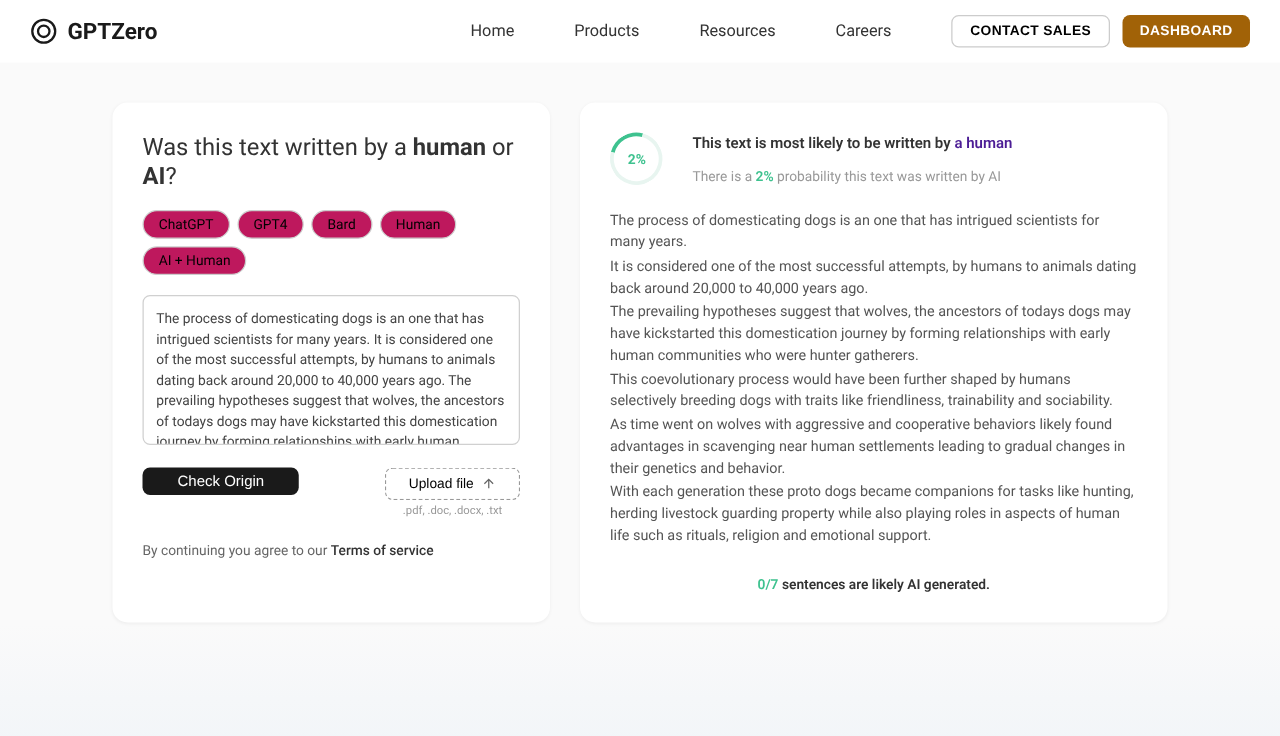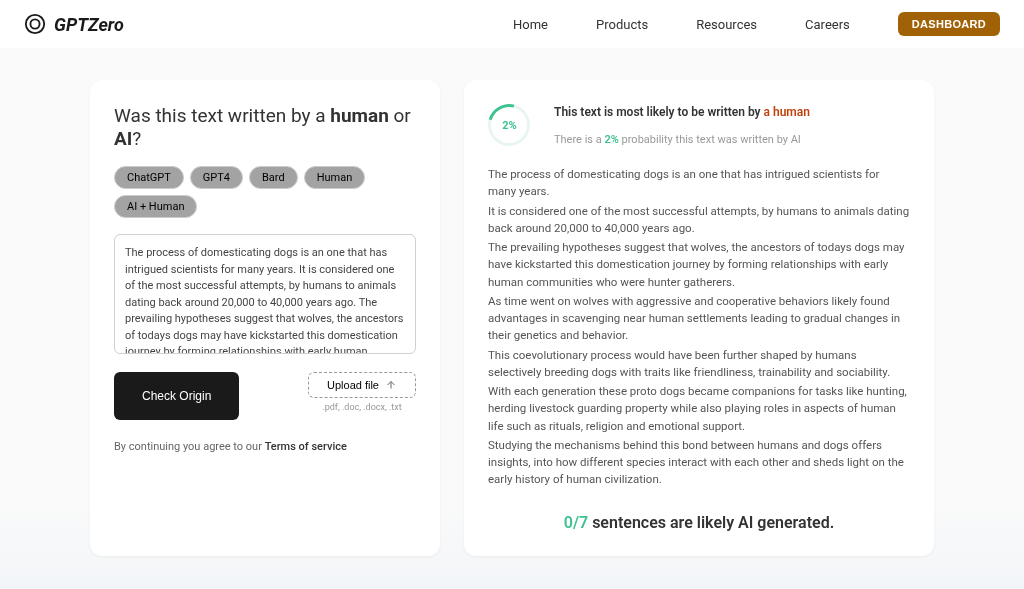--- a/index.html
+++ b/index.html
@@ -21,21 +21,20 @@
       padding: 12px 24px;
       background: #fff;
     }
     .logo {
       display: flex;
       align-items: center;
       gap: 8px;
       font-weight: 700;
       font-size: 18px;
       color: #1a1a1a;
-      font-style: italic;
     }
     .logo-icon {
       width: 22px;
       height: 22px;
     }
     .nav {
       display: flex;
       align-items: center;
       gap: 48px;
     }
@@ -105,21 +104,21 @@
       gap: 6px;
       flex-wrap: wrap;
       margin-bottom: 16px;
     }
     .chip {
       border: 1px solid #ccc;
       border-radius: 16px;
       padding: 4px 12px;
       font-size: 11px;
       cursor: pointer;
-      background: #a3a3a3;
+      background: #be185d;
     }
     .textarea {
       width: 100%;
       height: 120px;
       border: 1px solid #d0d0d0;
       border-radius: 6px;
       padding: 10px;
       font-size: 11px;
       line-height: 1.5;
       color: #444;
@@ -137,21 +136,21 @@
     .actions {
       display: flex;
       justify-content: space-between;
       align-items: flex-start;
       margin-top: 14px;
     }
     .btn-check {
       background: #1a1a1a;
       color: #fff;
       border: none;
-      padding: 17px 28px;
+      padding: 4px 28px;
       border-radius: 6px;
       font-size: 12px;
       cursor: pointer;
     }
     .upload-area {
       text-align: center;
     }
     .btn-upload {
       border: 1px dashed #999;
       background: #fff;
@@ -202,42 +201,42 @@
     }
     .result-text {
       flex: 1;
     }
     .result-title {
       font-size: 12px;
       font-weight: 600;
       color: #333;
     }
     .result-title .highlight {
-      color: #c2410c;
+      color: #4c1d95;
     }
     .result-sub {
       font-size: 11px;
       color: #999;
       margin-top: 14px;
     }
     .result-sub .pct {
       color: #3ec28f;
       font-weight: 600;
     }
     .content-text {
       font-size: 11.5px;
       line-height: 1.5;
       color: #555;
     }
     .content-text p {
       margin-bottom: 2px;
     }
     .sentence-count {
       text-align: center;
-      font-size: 16px;
+      font-size: 11px;
       font-weight: 600;
       color: #333;
       margin-top: 24px;
     }
     .sentence-count .ratio {
       color: #3ec28f;
     }
     .bg-arcs {
       position: absolute;
       bottom: 0;
@@ -258,20 +257,21 @@
       <circle cx="12" cy="12" r="5"></circle>
     </svg>
     <span>GPTZero</span>
   </div>
   <div class="nav">
     <span class="nav-link">Home</span>
     <span class="nav-link">Products</span>
     <span class="nav-link">Resources</span>
     <span class="nav-link">Careers</span>
     <div class="nav-buttons">
+      <button class="btn-outline">CONTACT SALES</button>
       <button class="btn-dark">DASHBOARD</button>
     </div>
   </div>
 </div>
 
 <div class="main">
   <div class="panel panel-left">
     <div class="question">
       <span>Was this text written by a </span><strong>human</strong><span> or </span><strong>AI</strong><span>?</span>
     </div>
@@ -311,24 +311,23 @@
         </div>
         <div class="result-sub">
           <span>There is a </span><span class="pct">2%</span><span> probability this text was written by AI</span>
         </div>
       </div>
     </div>
     <div class="content-text">
       <p>The process of domesticating dogs is an one that has intrigued scientists for many years.</p>
       <p>It is considered one of the most successful attempts, by humans to animals dating back around 20,000 to 40,000 years ago.</p>
       <p>The prevailing hypotheses suggest that wolves, the ancestors of todays dogs may have kickstarted this domestication journey by forming relationships with early human communities who were hunter gatherers.</p>
+      <p>This coevolutionary process would have been further shaped by humans selectively breeding dogs with traits like friendliness, trainability and sociability.</p>
       <p>As time went on wolves with aggressive and cooperative behaviors likely found advantages in scavenging near human settlements leading to gradual changes in their genetics and behavior.</p>
-      <p>This coevolutionary process would have been further shaped by humans selectively breeding dogs with traits like friendliness, trainability and sociability.</p>
       <p>With each generation these proto dogs became companions for tasks like hunting, herding livestock guarding property while also playing roles in aspects of human life such as rituals, religion and emotional support.</p>
-      <p>Studying the mechanisms behind this bond between humans and dogs offers insights, into how different species interact with each other and sheds light on the early history of human civilization.</p>
     </div>
     <div class="sentence-count">
       <span class="ratio">0/7</span><span> sentences are likely AI generated.</span>
     </div>
   </div>
 </div>
 
 <div class="bg-arcs"></div>
 
 </body></html>

